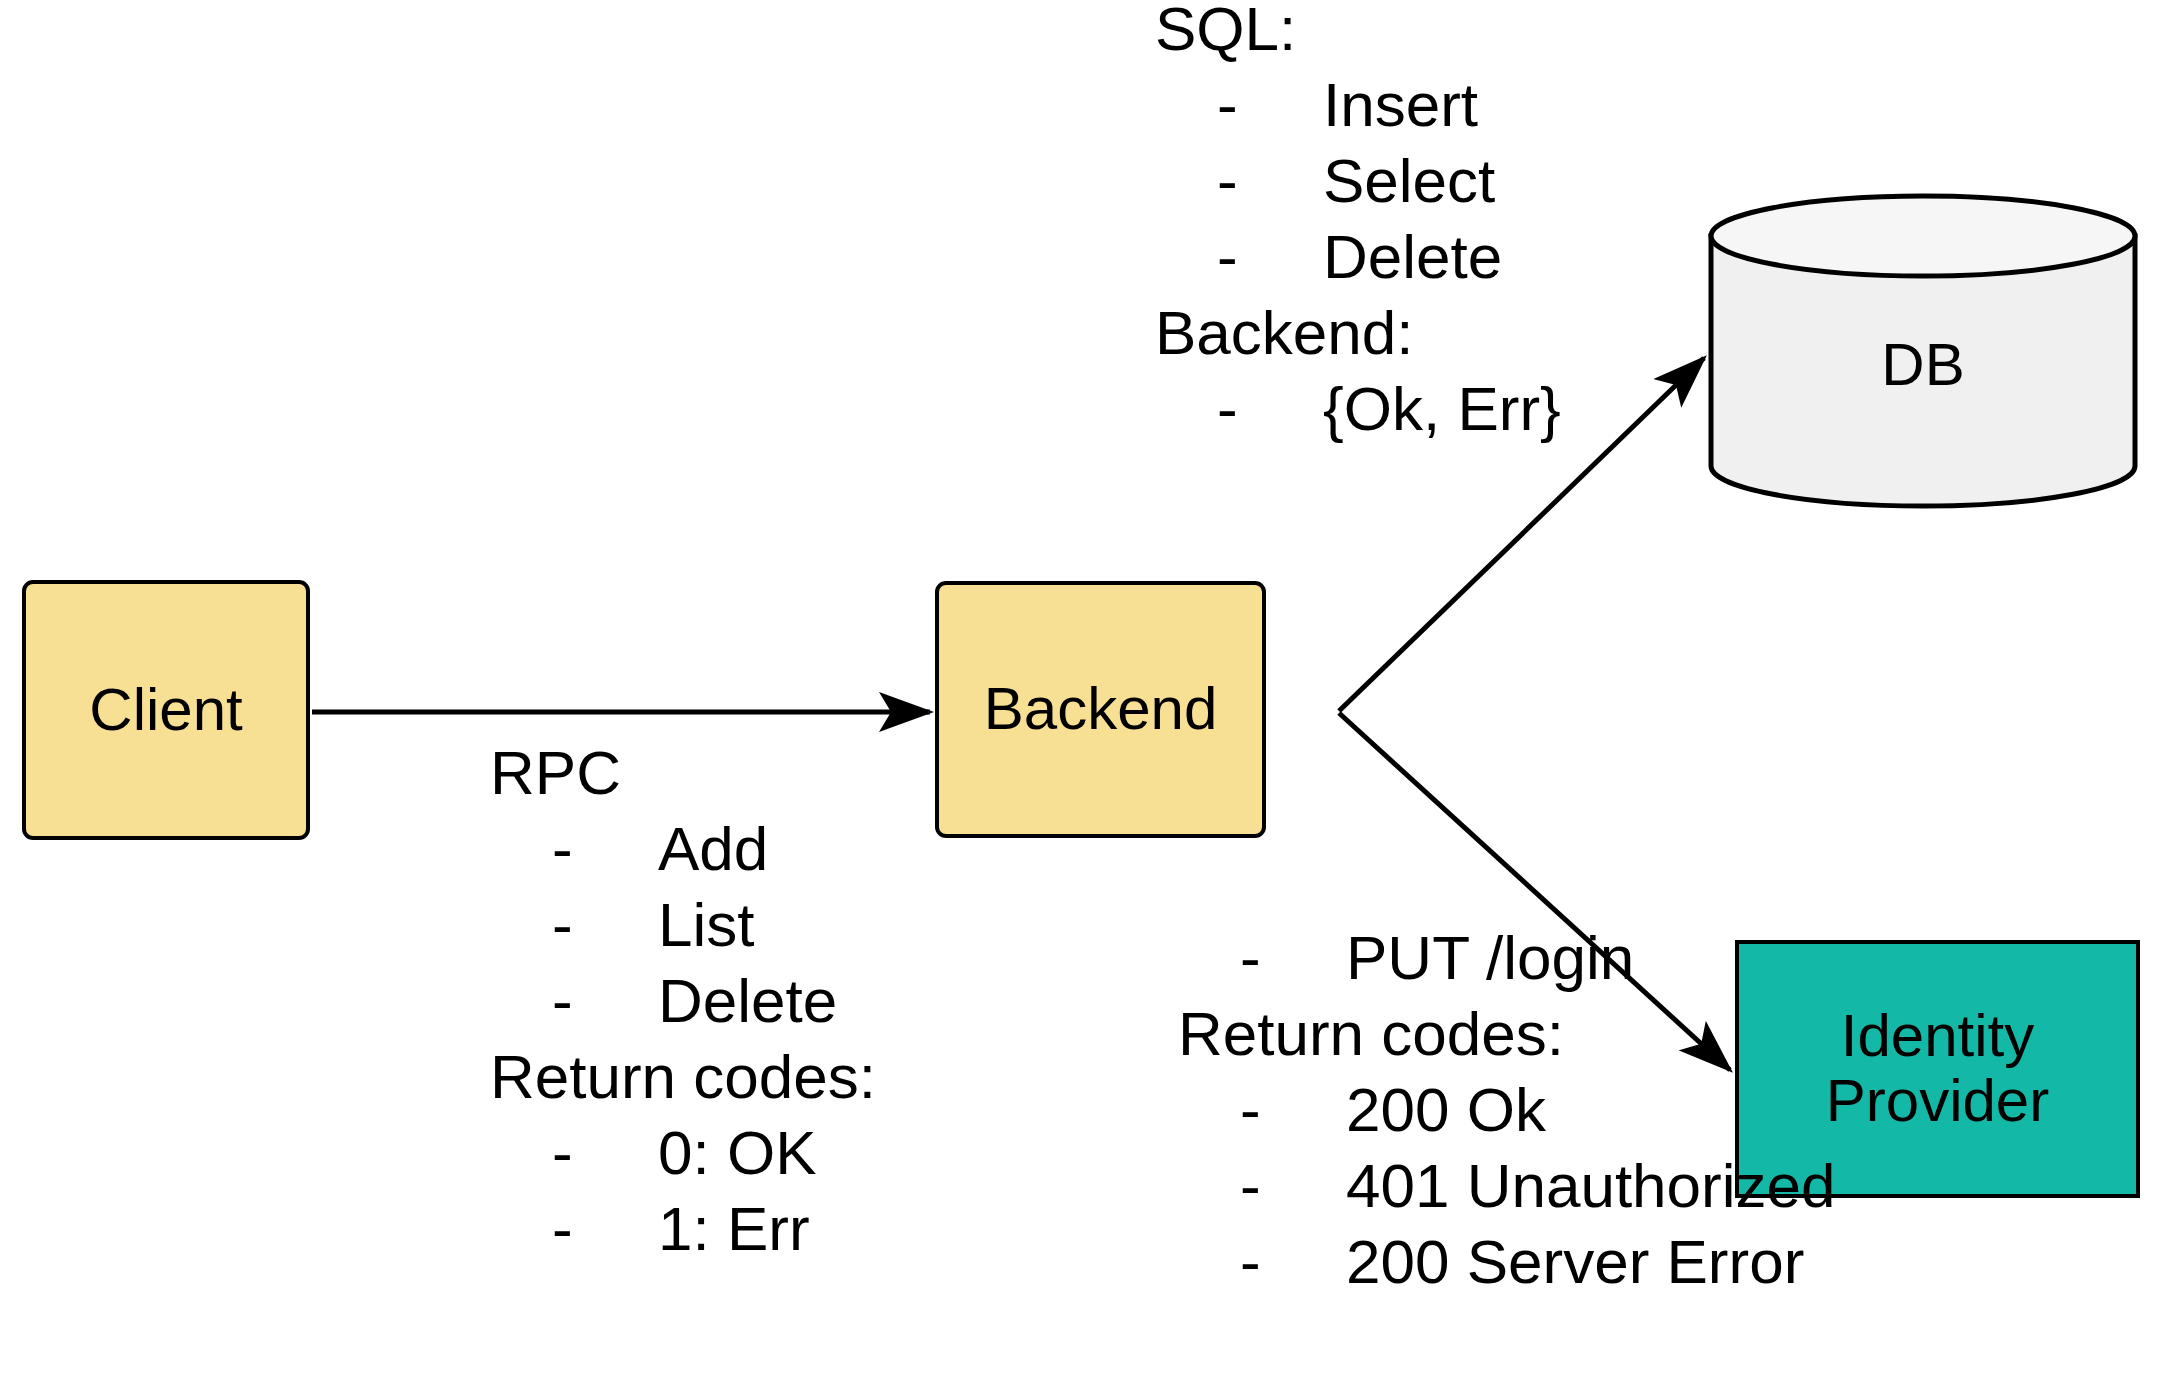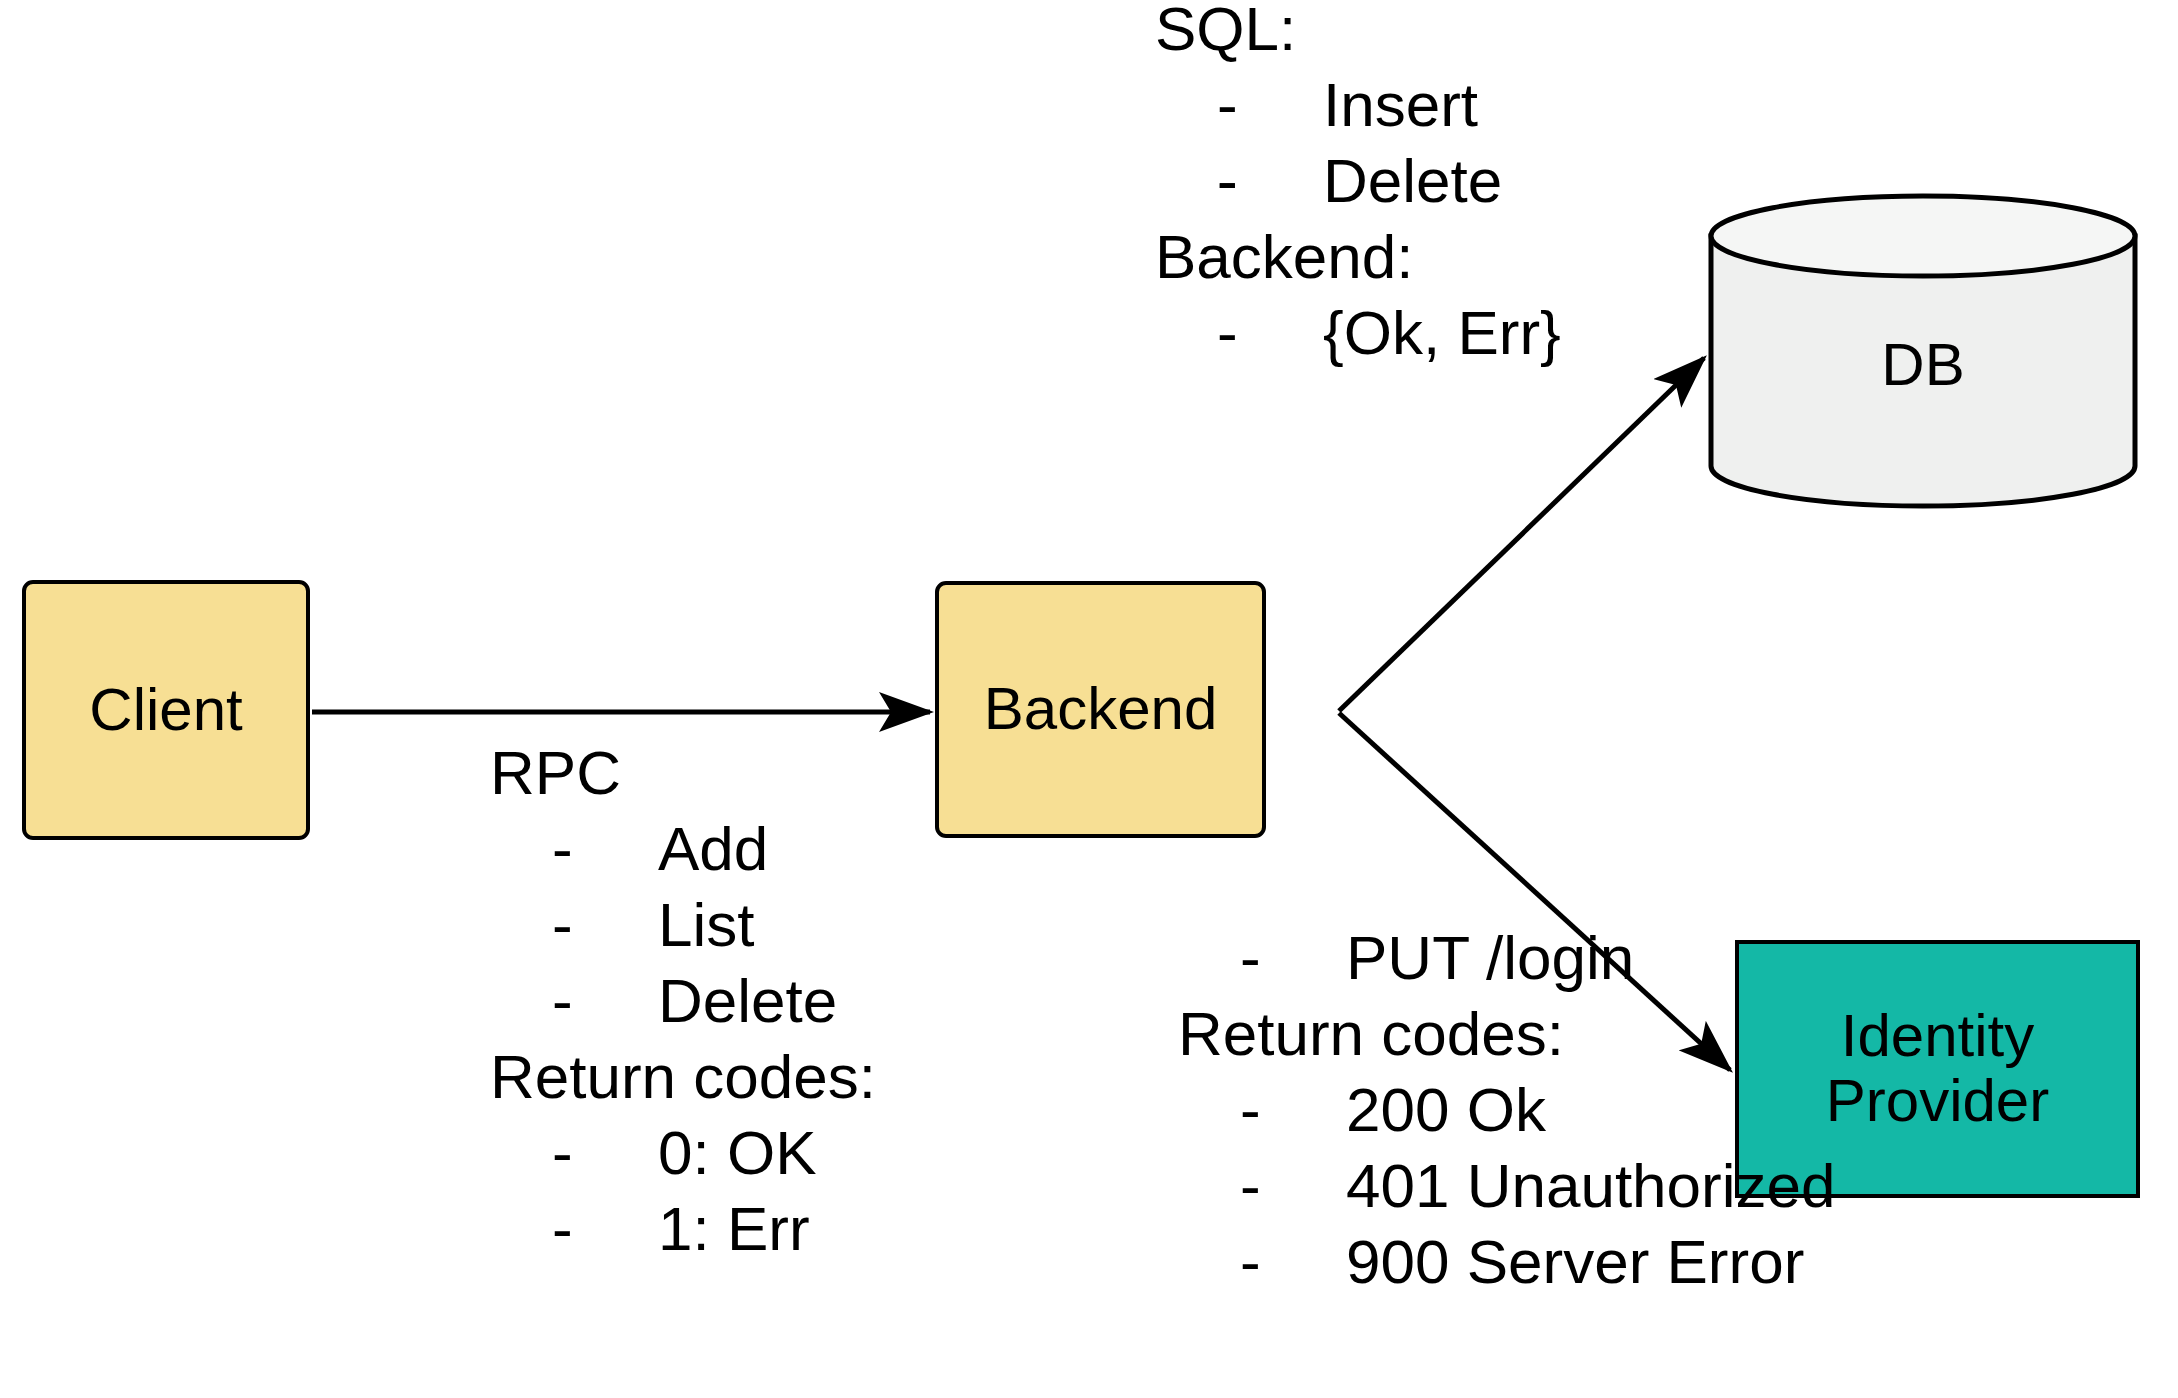--- a/index.html
+++ b/index.html
@@ -141,20 +141,21 @@
   </div>
 
   <div id="note-sql" class="note">
     <span class="hdr">SQL:</span>
     <span class="row">
       <span class="dash">-</span>
       <span class="txt">Insert</span>
     </span>
     <span class="row">
       <span class="dash">-</span>
+      <span class="txt">Select</span>
     </span>
     <span class="row">
       <span class="dash">-</span>
       <span class="txt">Delete</span>
     </span>
     <span class="hdr">Backend:</span>
     <span class="row">
       <span class="dash">-</span>
       <span class="txt">{Ok, Err}</span>
     </span>
@@ -194,17 +195,17 @@
     <span class="row">
       <span class="dash">-</span>
       <span class="txt">200 Ok</span>
     </span>
     <span class="row">
       <span class="dash">-</span>
       <span class="txt">401 Unauthorized</span>
     </span>
     <span class="row">
       <span class="dash">-</span>
-      <span class="txt">900 Server Error</span>
+      <span class="txt">200 Server Error</span>
     </span>
   </div>
 
 </div>
 
 </body></html>

